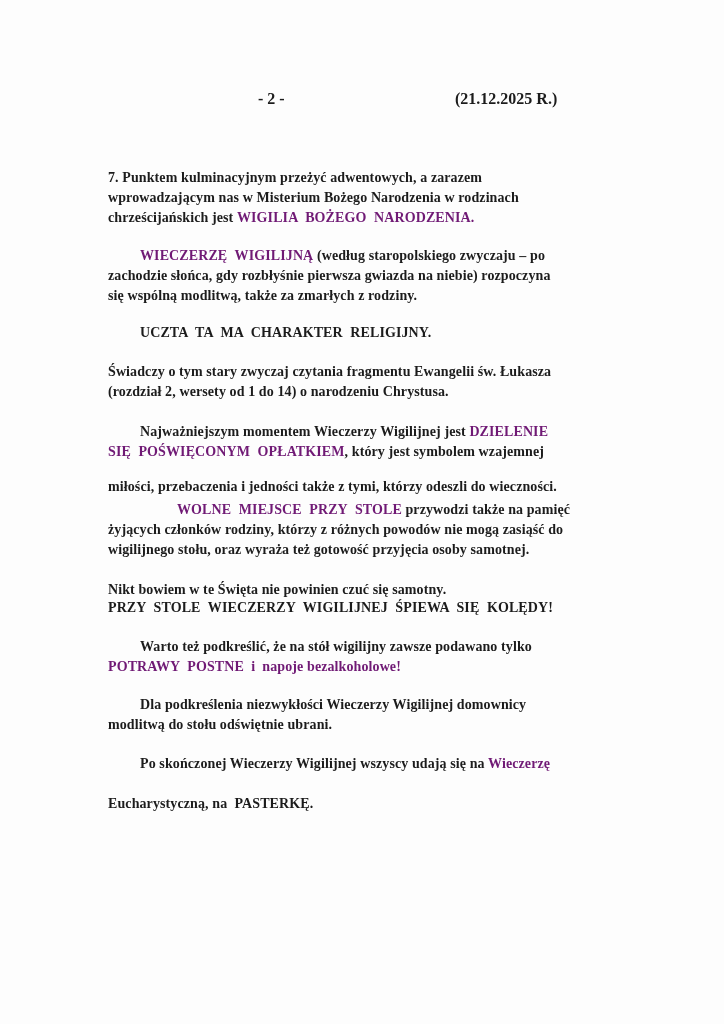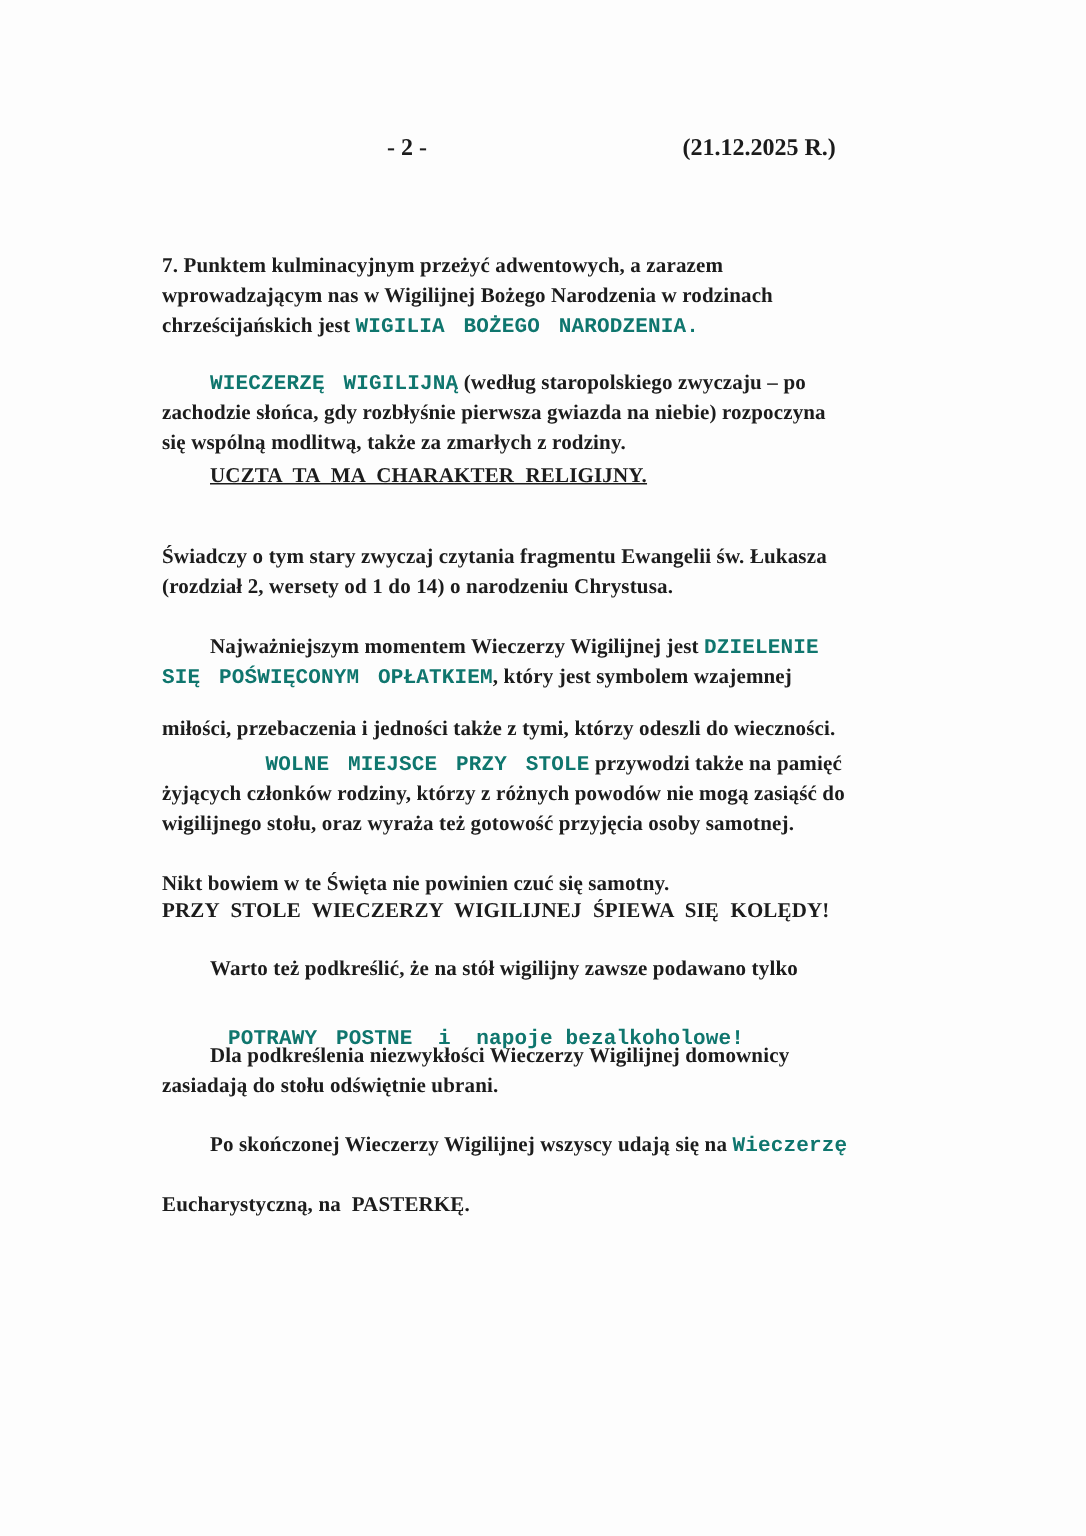--- a/index.html
+++ b/index.html
@@ -1,44 +1,44 @@
 <!DOCTYPE html>
 <html><head>
 <meta charset="utf-8">
 <style>
   html, body { margin: 0; padding: 0; background: #ffffff; }
   body { width: 724px; height: 1024px; position: relative; overflow: hidden; }
   .page { position: absolute; left: 0; top: 0; width: 724px; height: 1024px; background: #fdfdfd; }
   .txt { font-family: "Liberation Serif", serif; font-weight: bold; color: #1c1c1c; font-size: 15.5px; position: absolute; white-space: nowrap; }
-  .red { color: #0f766e; font-family: Liberation Mono, monospace; }
+  .red { color: #701a75; }
   .hdr { font-size: 16px; }
   .line { position: absolute; left: 108px; white-space: nowrap; font-family: "Liberation Serif", serif; font-weight: bold; color: #1c1c1c; font-size: 14px; letter-spacing: 0.1px; }
   .sp { word-spacing: 4px; }
 </style>
 </head>
 <body>
 
 <div class="page">
 
   <div class="txt hdr" style="left:258px; top:90px;">- 2 -</div>
   <div class="txt hdr" style="left:455px; top:90px;">(21.12.2025 R.)</div>
 
   <div>
     <div class="line" style="top:170px;">7. Punktem kulminacyjnym przeżyć adwentowych, a zarazem</div>
-    <div class="line" style="top:190px;">wprowadzającym nas w Wigilijnej Bożego Narodzenia w rodzinach</div>
+    <div class="line" style="top:190px;">wprowadzającym nas w Misterium Bożego Narodzenia w rodzinach</div>
     <div class="line" style="top:210px;"><span>chrześcijańskich jest </span><span class="red sp">WIGILIA  BOŻEGO  NARODZENIA.</span></div>
   </div>
 
   <div>
     <div class="line" style="top:248px; left:140px;"><span class="red sp">WIECZERZĘ  WIGILIJNĄ</span><span> (według staropolskiego zwyczaju – po</span></div>
     <div class="line" style="top:268px;">zachodzie słońca, gdy rozbłyśnie pierwsza gwiazda na niebie) rozpoczyna</div>
     <div class="line" style="top:288px;">się wspólną modlitwą, także za zmarłych z rodziny.</div>
   </div>
 
-  <div class="line red sp" style="top:310px; left:140px;text-decoration:underline;">UCZTA  TA  MA  CHARAKTER  RELIGIJNY.</div>
+  <div class="line red sp" style="top:325px; left:140px;">UCZTA  TA  MA  CHARAKTER  RELIGIJNY.</div>
 
   <div>
     <div class="line" style="top:364px;">Świadczy o tym stary zwyczaj czytania fragmentu Ewangelii św. Łukasza</div>
     <div class="line" style="top:384px;">(rozdział 2, wersety od 1 do 14) o narodzeniu Chrystusa.</div>
   </div>
 
   <div>
     <div class="line" style="top:424px; left:140px;"><span>Najważniejszym momentem Wieczerzy Wigilijnej jest </span><span class="red">DZIELENIE</span></div>
     <div class="line" style="top:444px;"><span class="red sp">SIĘ  POŚWIĘCONYM  OPŁATKIEM</span><span>, który jest symbolem wzajemnej</span></div>
     <div class="line" style="top:464px;margin-top:15px;">miłości, przebaczenia i jedności także z tymi, którzy odeszli do wieczności.</div>
@@ -48,26 +48,26 @@
     <div class="line" style="top:502px; left:140px;margin-left:37px;"><span class="red sp">WOLNE  MIEJSCE  PRZY  STOLE</span><span> przywodzi także na pamięć</span></div>
     <div class="line" style="top:522px;">żyjących członków rodziny, którzy z różnych powodów nie mogą zasiąść do</div>
     <div class="line" style="top:542px;">wigilijnego stołu, oraz wyraża też gotowość przyjęcia osoby samotnej.</div>
     <div class="line" style="top:562px;margin-top:20px;">Nikt bowiem w te Święta nie powinien czuć się samotny.</div>
   </div>
 
   <div class="line red sp" style="top:600px;">PRZY  STOLE  WIECZERZY  WIGILIJNEJ  ŚPIEWA  SIĘ  KOLĘDY!</div>
 
   <div>
     <div class="line" style="top:639px; left:140px;">Warto też podkreślić, że na stół wigilijny zawsze podawano tylko</div>
-    <div class="line" style="top:685px;margin-left:44px;"><span class="red sp">POTRAWY  POSTNE</span><span class="red" style="white-space:pre;">  i  napoje bezalkoholowe!</span></div>
+    <div class="line" style="top:659px;"><span class="red sp">POTRAWY  POSTNE</span><span class="red" style="white-space:pre;">  i  napoje bezalkoholowe!</span></div>
   </div>
 
   <div>
     <div class="line" style="top:697px; left:140px;">Dla podkreślenia niezwykłości Wieczerzy Wigilijnej domownicy</div>
-    <div class="line" style="top:717px;">zasiadają do stołu odświętnie ubrani.</div>
+    <div class="line" style="top:717px;">modlitwą do stołu odświętnie ubrani.</div>
   </div>
 
   <div>
     <div class="line" style="top:756px; left:140px;"><span>Po skończonej Wieczerzy Wigilijnej wszyscy udają się na </span><span class="red">Wieczerzę</span></div>
     <div class="line red" style="top:796px; white-space:pre;">Eucharystyczną, na  PASTERKĘ.</div>
   </div>
 
 </div>
 
 </body></html>

